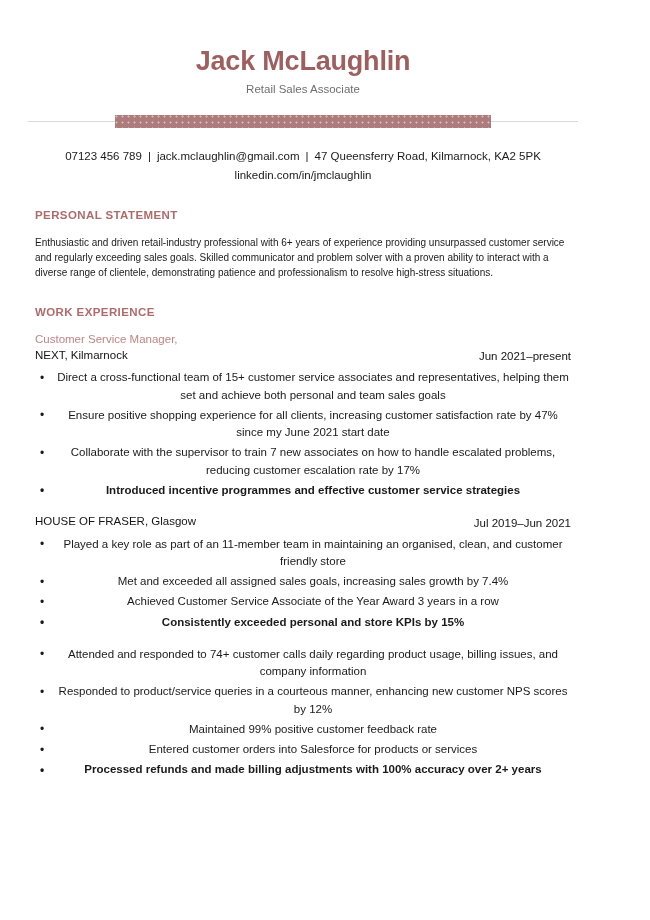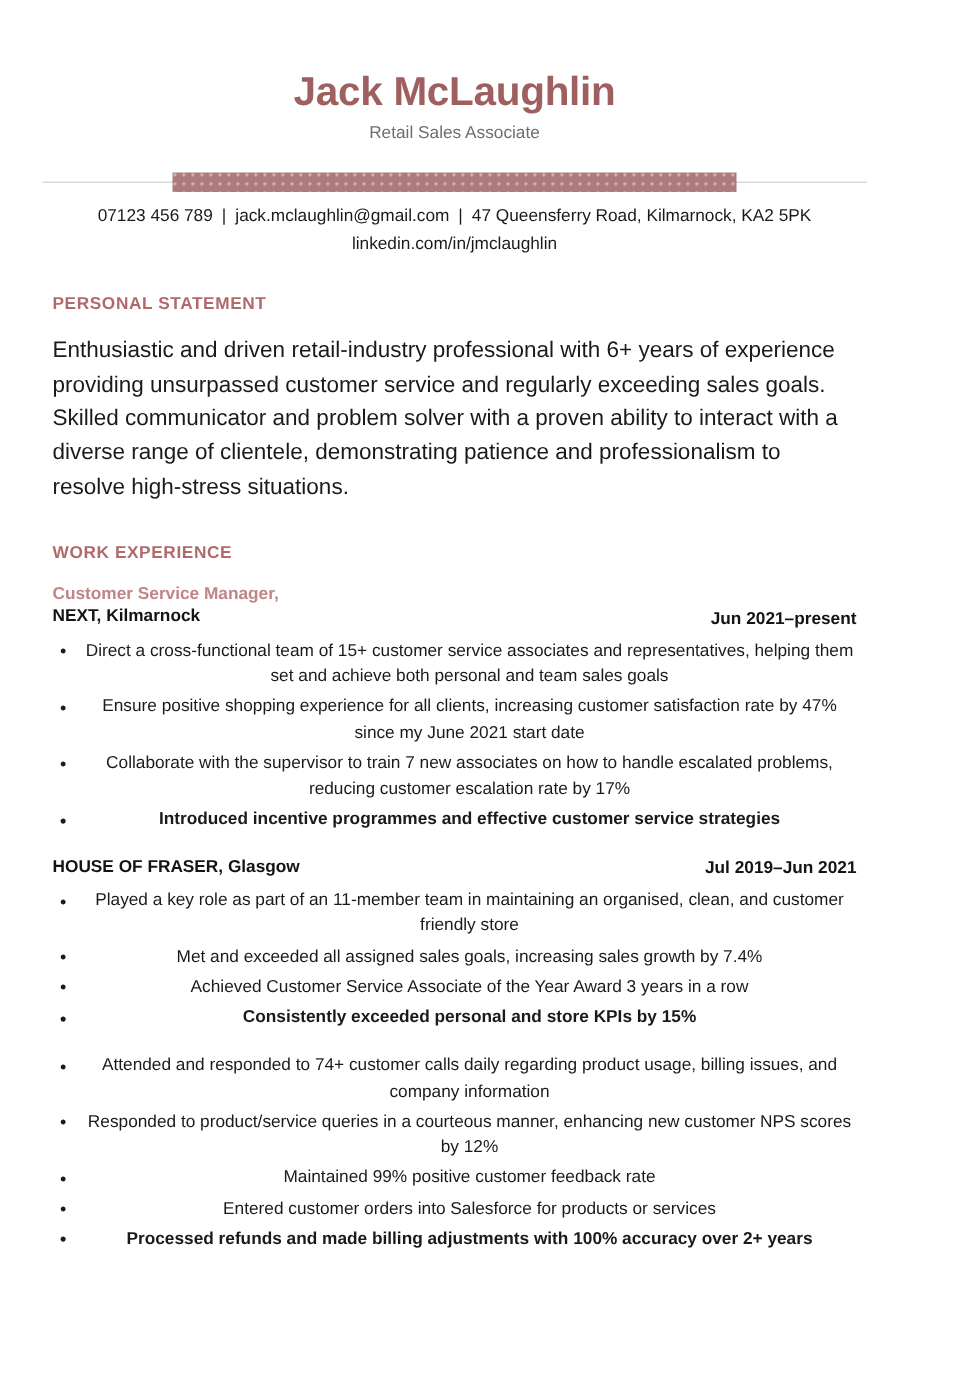--- a/index.html
+++ b/index.html
@@ -69,56 +69,56 @@
       radial-gradient(circle at 1.5px 1.5px, rgba(255,255,255,0.45) 0.9px, rgba(255,255,255,0) 1.2px);
     background-size: 6px 6px;
   }
 
   
   .contact {
     text-align: center;
     font-size: 11.5px;
     color: #1a1a1a;
     line-height: 1.65;
+    margin-top: 12px;
   }
   .contact .sep {
     display: inline-block;
     padding: 0 6px;
     color: #1a1a1a;
   }
 
   
   .section {
     margin-top: 24px;
   }
   .section-title {
     font-size: 11.5px;
     font-weight: bold;
     letter-spacing: 0.4px;
     color: #b06a6a;
     margin: 0 0 14px 0;
   }
   .statement {
-    font-size: 15px;
+    font-size: 10px;
     line-height: 1.52;
     color: #1a1a1a;
     margin: 0;
   }
 
   
   .job {
     margin-bottom: 15px;
   }
   .job:last-child { margin-bottom: 0; }
 
   .job-head {
     display: flex;
     align-items: flex-end;
     margin-bottom: 6px;
-    font-weight: bold;
   }
   .job-headleft {
     flex: 1 1 auto;
     min-width: 0;
   }
   .job-title {
     font-size: 11.5px;
     color: #c18585;
     line-height: 1.35;
   }

